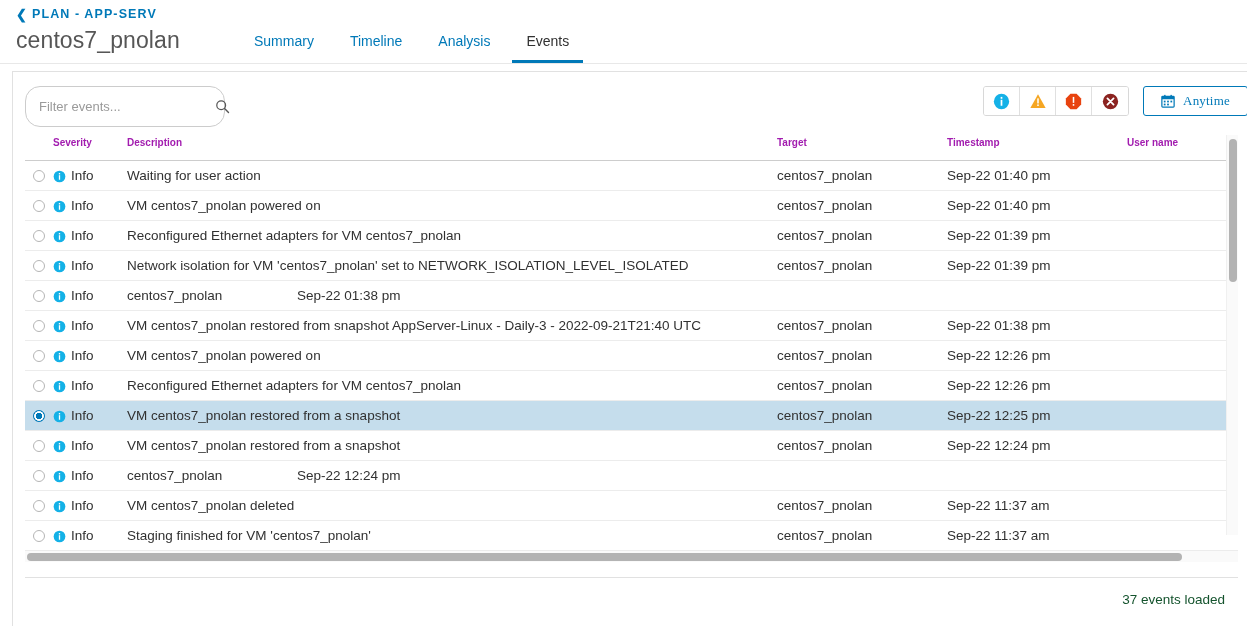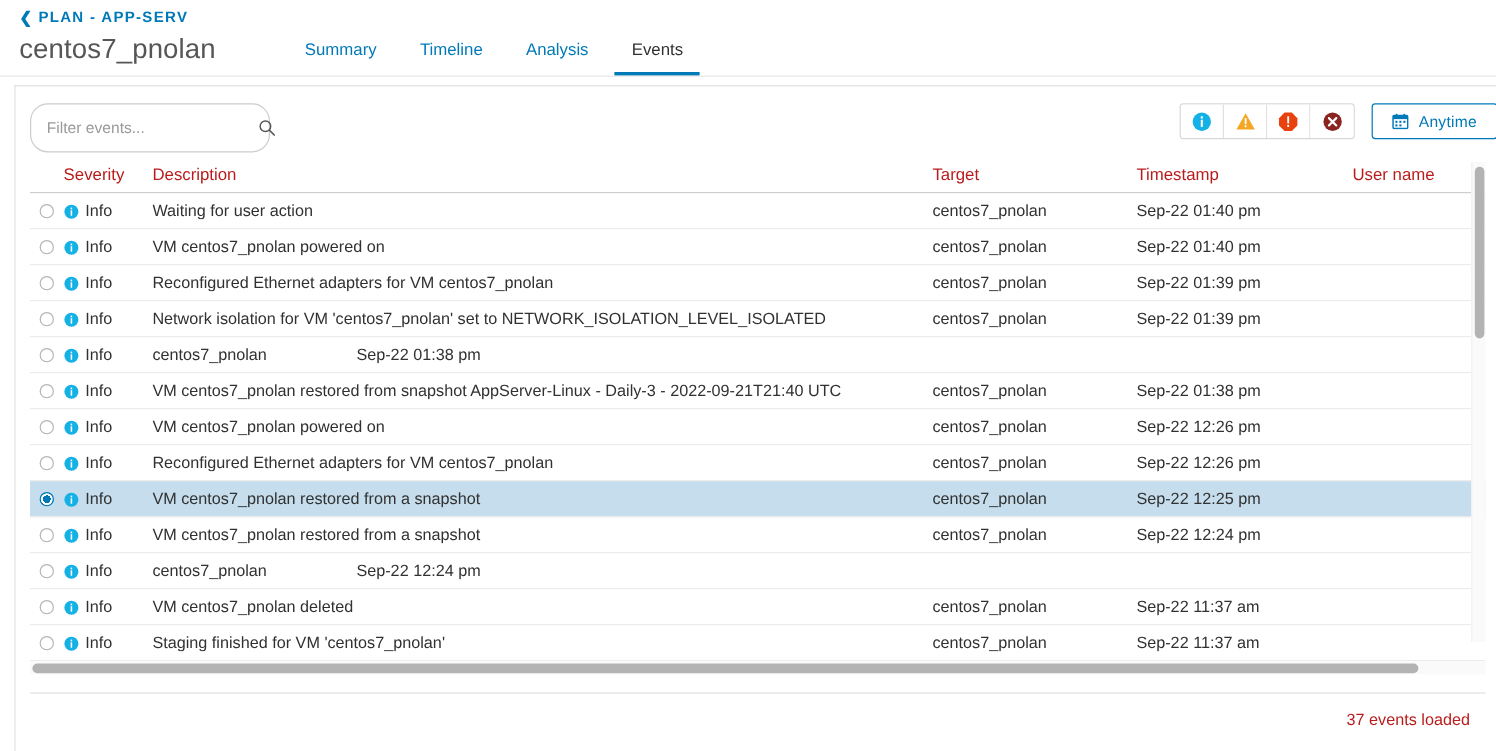--- a/index.html
+++ b/index.html
@@ -107,21 +107,21 @@
   .sev-btn:last-child { border-right: none; }
 
   .anytime-btn {
     position: absolute; right: 11px; top: 14px;
     height: 30px; min-width: 105px;
     border: 1px solid #0079b8;
     border-radius: 3px;
     background: #fff;
     color: #0079b8;
     font-size: 13px;
-    font-family: Liberation Sans, sans-serif;
+    font-family: Liberation Serif, serif;
     display: flex; align-items: center; justify-content: center;
     gap: 8px;
     padding: 0 13px;
     cursor: pointer;
     letter-spacing: .2px;
   }
   .cal-icon { width: 14px; height: 14px; }
 
   
   .table-wrap {
@@ -132,21 +132,21 @@
     border-top: 1px solid #ffffff;
   }
   .thead {
     display: flex;
     height: 26px;
     align-items: flex-start;
     border-bottom: 1px solid #cdcdcd;
     padding-top: 2px;
   }
   .th {
-    font-size: 14px; color: #b91c1c; font-weight: 400;
+    font-size: 10px; color: #a21caf; font-weight: 700;
     white-space: nowrap;
   }
   .c-radio { width: 28px; flex: 0 0 28px; }
   .c-sev   { width: 74px; flex: 0 0 74px; }
   .c-desc  { width: 650px; flex: 0 0 650px; }
   .c-targ  { width: 170px; flex: 0 0 170px; }
   .c-time  { width: 180px; flex: 0 0 180px; }
   .c-user  { width: 100px; flex: 0 0 100px; }
 
   .tbody {
@@ -210,21 +210,21 @@
   .card-footer {
     position: absolute;
     left: 12px; right: 0; top: 505px;
     width: 1213px;
     border-top: 1px solid #e1e1e1;
     height: 44px;
     display: flex; align-items: center; justify-content: flex-end;
     padding-right: 13px;
   }
   .footer-count {
-    font-size: 13.5px; color: #b91c1c;
+    font-size: 13.5px; color: #14532d;
   }
 </style>
 </head>
 <body>
 
 <div class="header">
   <div class="breadcrumb">
     <span class="chev">❮</span>
     <span>PLAN - APP-SERV</span>
   </div>

